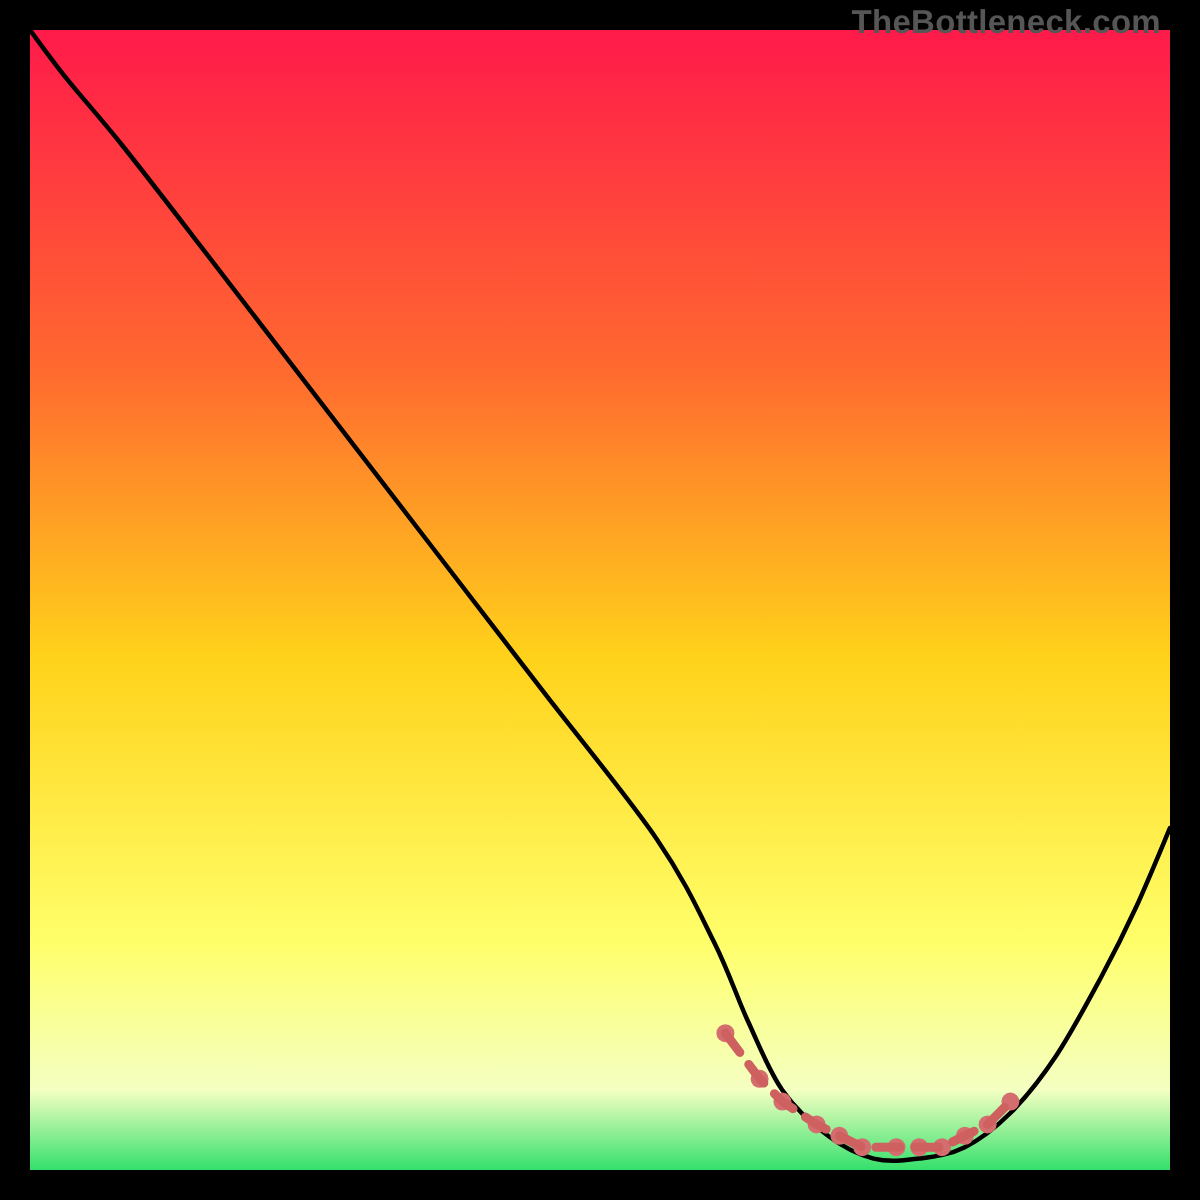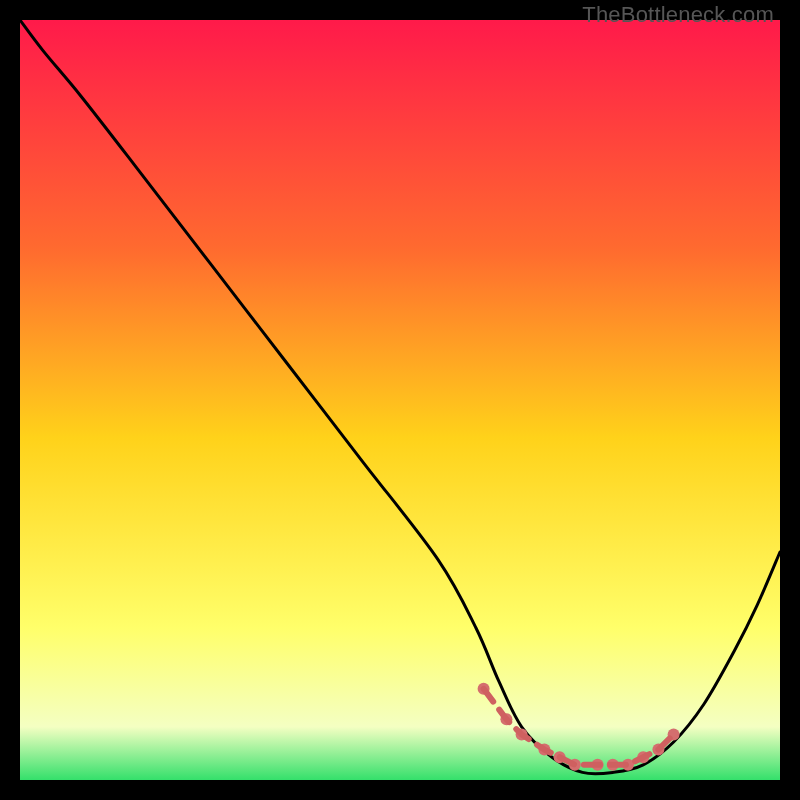--- a/index.html
+++ b/index.html
@@ -24,21 +24,21 @@
     top: 0;
     width: 760px;
     height: 760px;
   }
   .watermark {
     position: absolute;
     top: 2px;
     right: 26px;
     font-family: Arial, Helvetica, sans-serif;
     font-size: 22px;
-    font-weight: 400;
+    font-weight: 700;
     color: #565656;
     letter-spacing: 0.2px;
   }
 </style>
 </head>
 <body>
 
 <div class="frame">
   <svg class="plot-area" viewBox="0 0 760 760" preserveAspectRatio="none">
     <defs>

